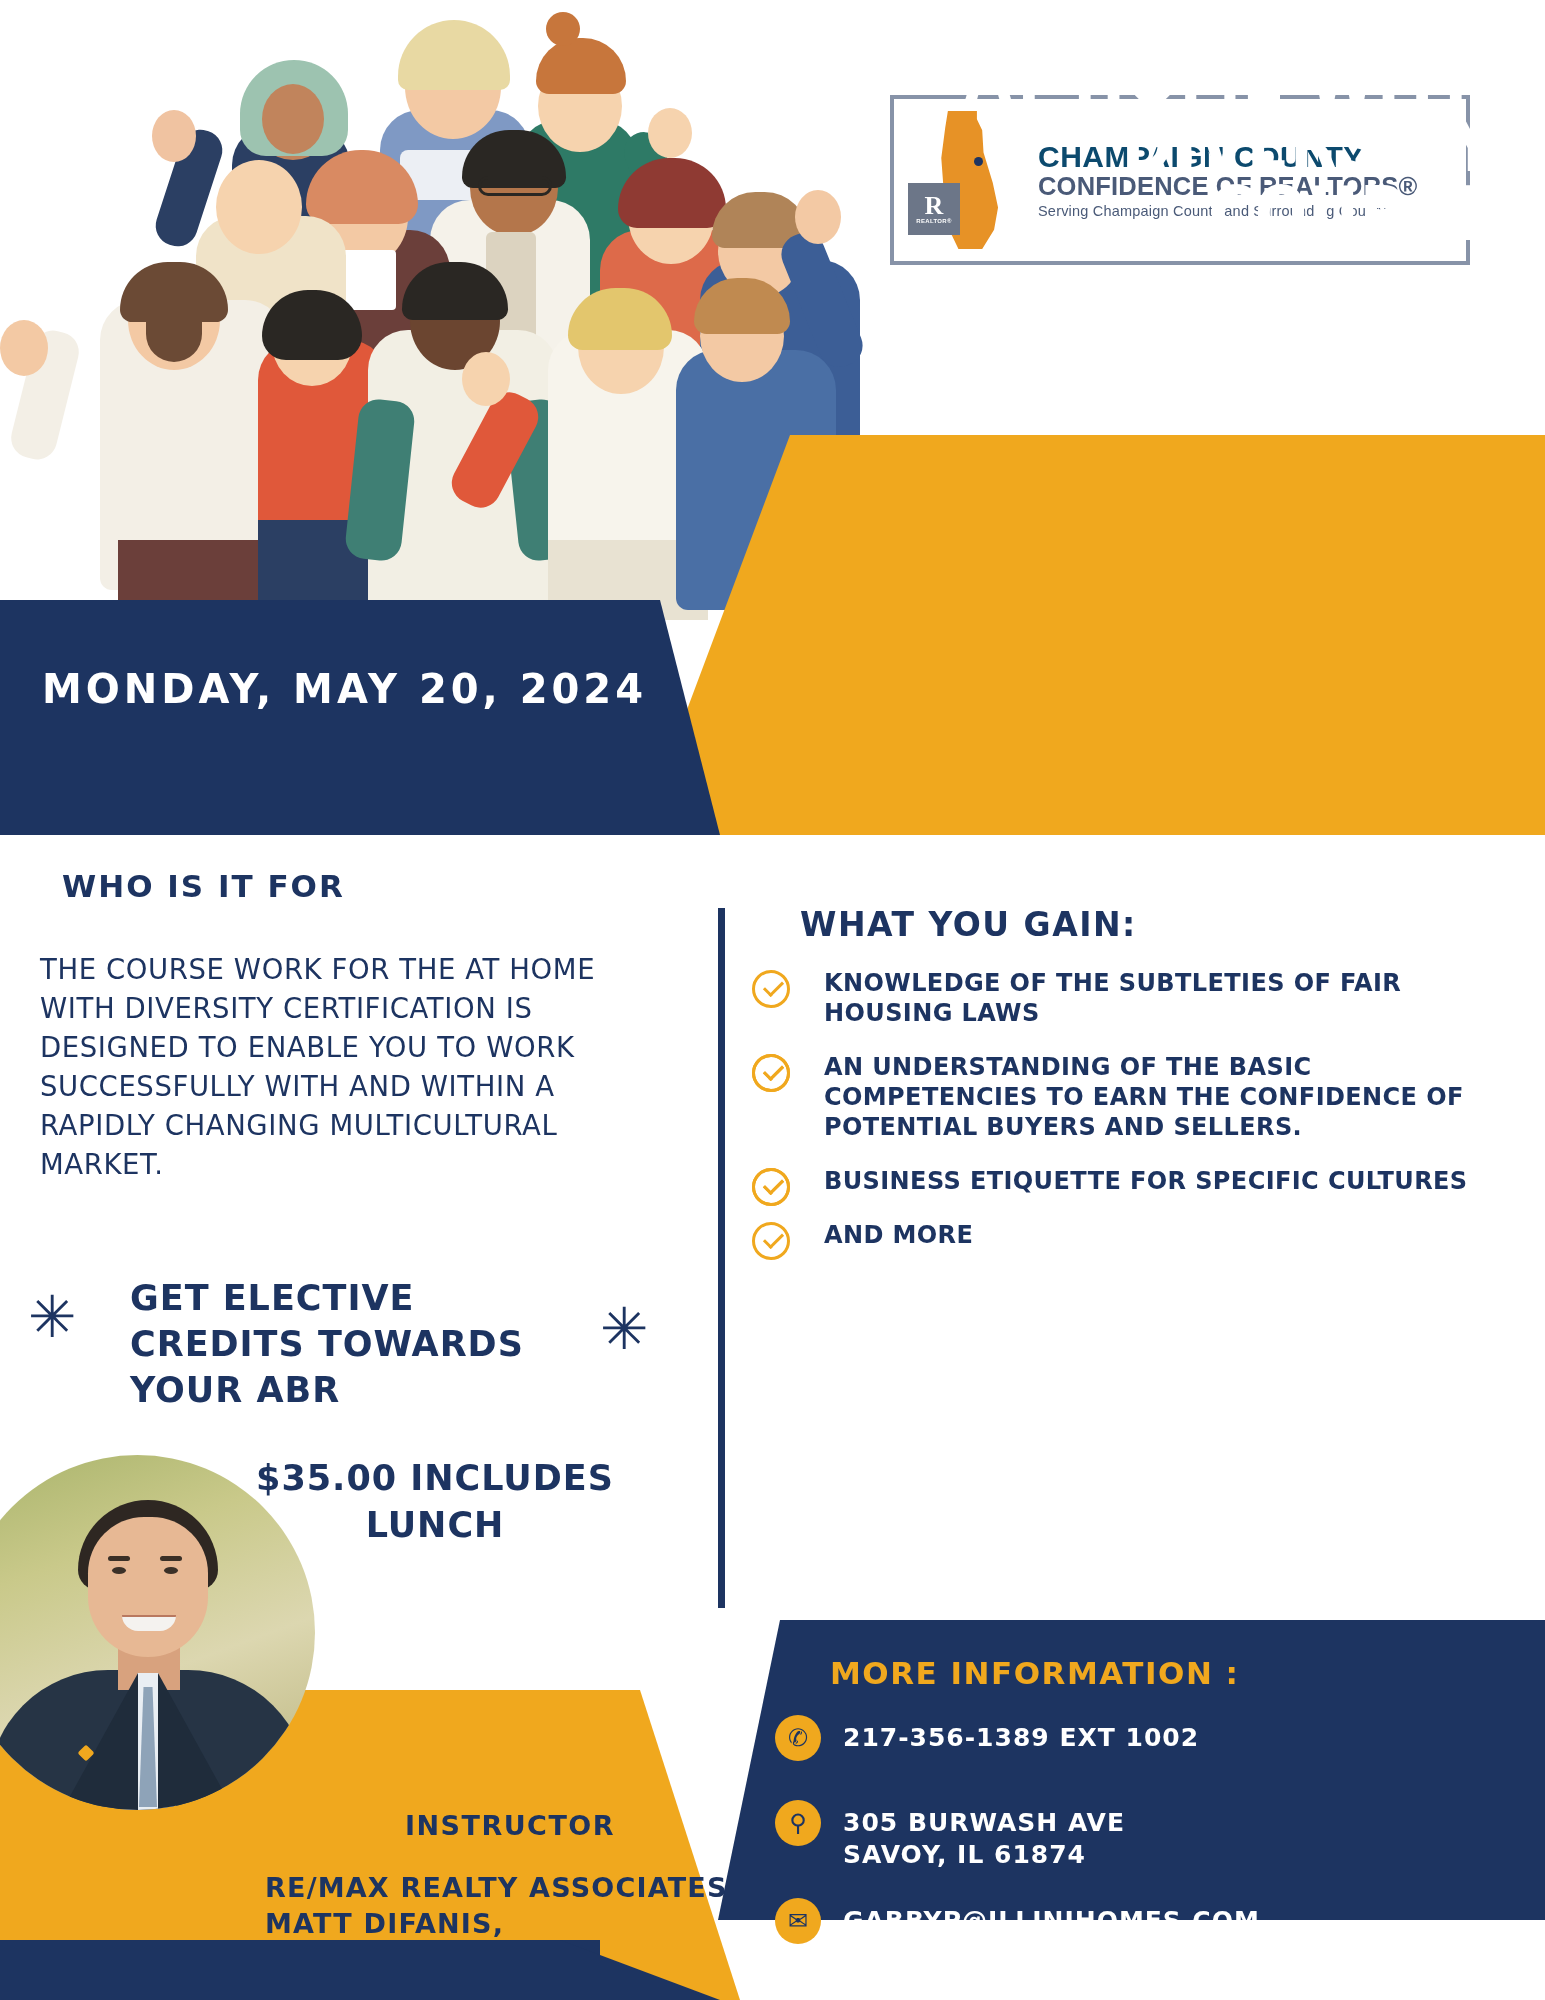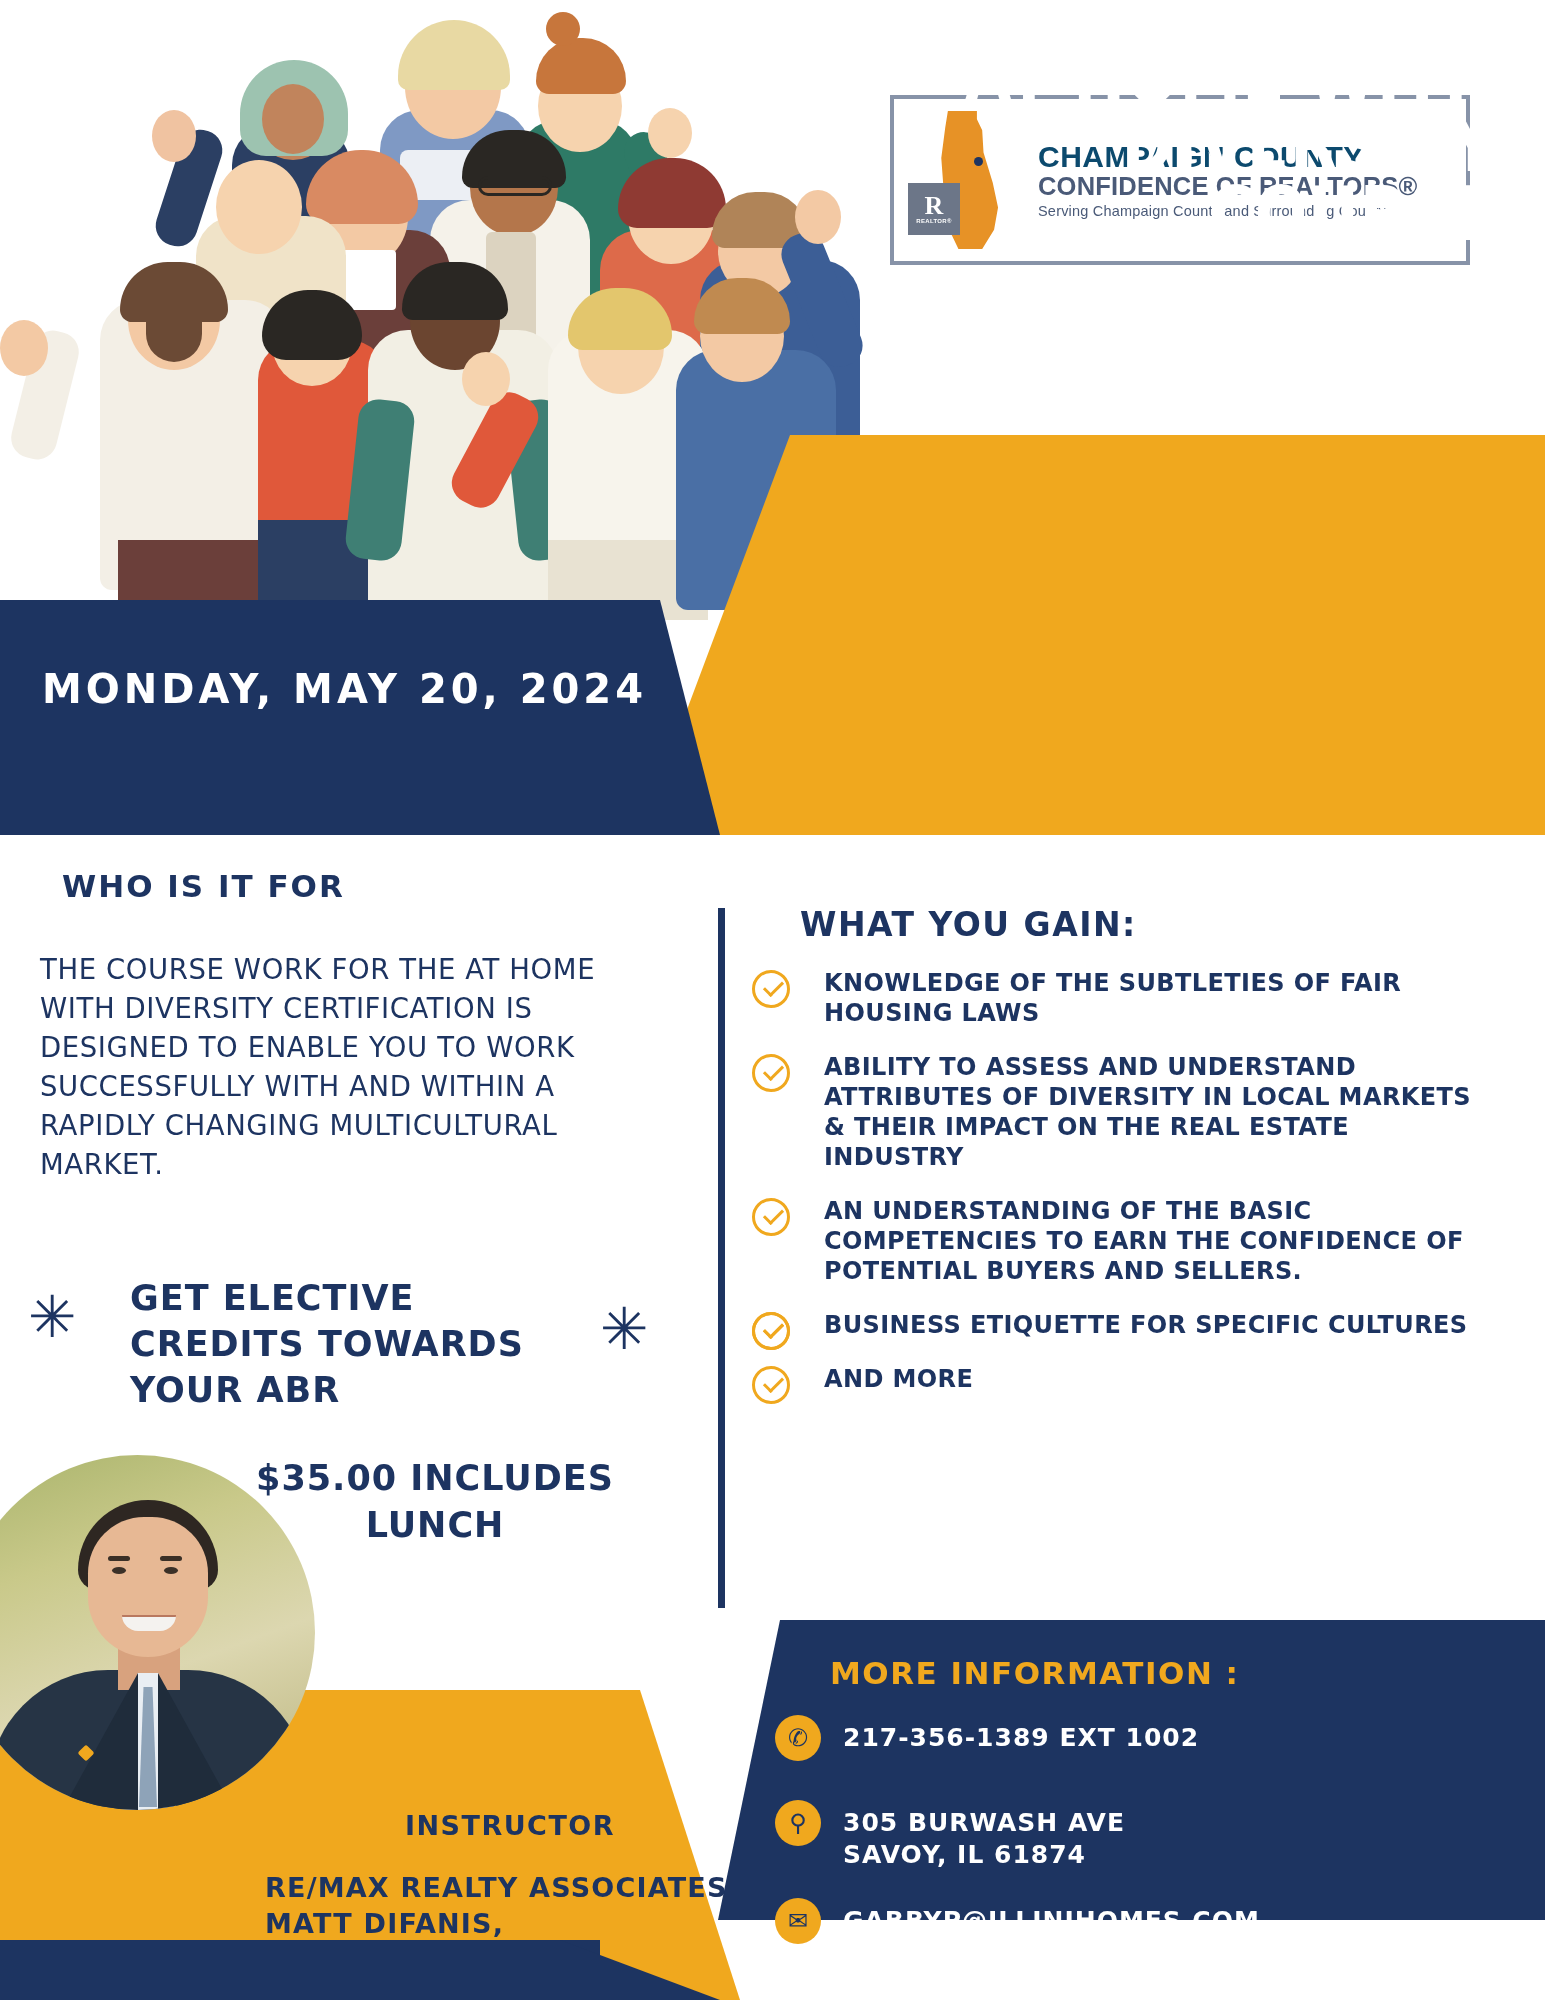--- a/index.html
+++ b/index.html
@@ -347,21 +347,20 @@
 
   <div class="v-divider"></div>
   <div class="gain-head">WHAT YOU GAIN:</div>
   <div class="gain-list">
     <div class="gain-item">
       <span class="check"></span>
       <span class="gain-text">KNOWLEDGE OF THE SUBTLETIES OF FAIR HOUSING LAWS</span>
     </div>
     <div class="gain-item">
       <span class="check"></span>
-      <span class="gain-text">ABILITY TO ASSESS AND UNDERSTAND ATTRIBUTES OF DIVERSITY IN LOCAL MARKETS &amp; THEIR IMPACT ON THE REAL ESTATE INDUSTRY</span>
     </div>
     <div class="gain-item">
       <span class="check"></span>
       <span class="gain-text">AN UNDERSTANDING OF THE BASIC COMPETENCIES TO EARN THE CONFIDENCE OF POTENTIAL BUYERS AND SELLERS.</span>
     </div>
     <div class="gain-item">
       <span class="check"></span>
     </div>
     <div class="gain-item" style="margin-bottom:24px;">
       <span class="check"></span>

